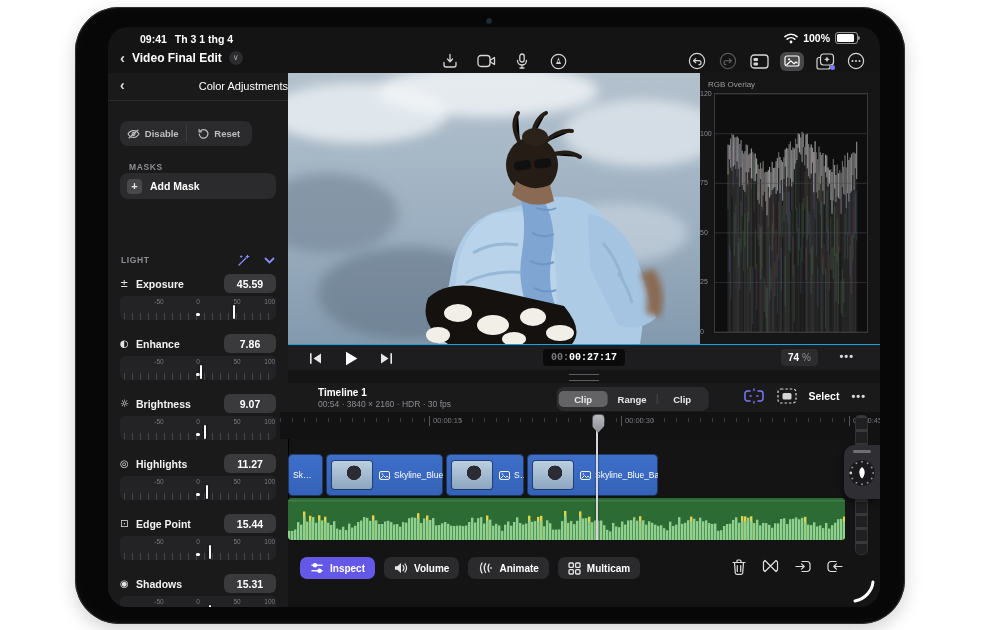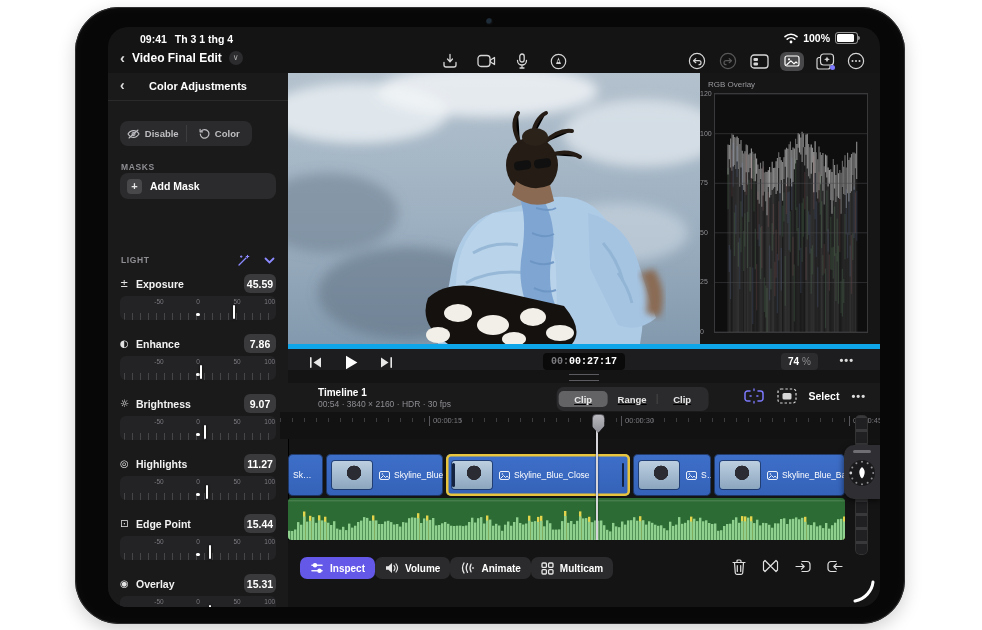--- a/index.html
+++ b/index.html
@@ -28,70 +28,70 @@
   .tb-right{position:absolute;right:14px;top:0;display:flex;gap:11px;align-items:center;height:24px;}
   .ticon{width:20px;height:20px;display:flex;align-items:center;justify-content:center;color:#d6d6d6;}
   .ticon svg{display:block;}
   .ticon.dim{opacity:.35;}
   .ticon.activebg{background:#48484a;border-radius:6px;width:24px;height:19px;}
   .badge-dot{position:absolute;margin-left:14px;margin-top:12px;width:5px;height:5px;border-radius:50%;background:#7d7aff;}
   
   .panel{position:absolute;left:0;top:46px;bottom:0;width:180px;background:#1a1a1b;border-right:1px solid #000;overflow:hidden;}
   .p-head{position:relative;height:27px;border-bottom:1px solid #2a2a2c;}
   .p-head .chev{position:absolute;left:12px;top:5px;font-size:14px;}
-  .p-title{position:absolute;left:0;right:0;top:7px;text-align:center;color:#fff;font-size:11px;font-weight:700;}
+  .p-title{position:absolute;left:0;right:0;top:7px;text-align:right;color:#fff;font-size:11px;font-weight:400;}
   .btn-duo{position:absolute;left:12px;top:48px;width:132px;height:25px;background:#2b2b2d;border-radius:8px;display:flex;}
   .btn-duo .half{flex:1;display:flex;align-items:center;justify-content:center;gap:5px;color:#bfbfc3;font-size:9.5px;font-weight:600;}
   .btn-duo .sep{width:1px;background:#3d3d40;margin:4px 0;}
   .p-sec{position:absolute;left:13px;color:#8e8e93;font-size:8.5px;font-weight:700;letter-spacing:.6px;}
   .btn-wide{position:absolute;left:12px;width:156px;height:26px;background:#2b2b2d;border-radius:8px;display:flex;align-items:center;color:#fff;font-size:10.5px;font-weight:600;}
   .plus-sq{width:15px;height:15px;background:#48484a;border-radius:4px;color:#e8e8e8;font-size:11px;display:flex;align-items:center;justify-content:center;margin:0 8px 0 7px;}
   .btn-enh{position:absolute;left:12px;top:135px;width:156px;height:26px;background:#26262e;border-radius:8px;display:flex;align-items:center;justify-content:center;gap:7px;color:#8c8aff;font-size:10.5px;font-weight:600;}
   .light-row{position:absolute;left:13px;right:13px;top:180px;height:14px;display:flex;align-items:center;}
   .light-row .spacer{flex:1;}
   #sliders{position:absolute;left:0;right:0;top:200px;}
   .srow{margin:0 12px 13px 12px;}
   .slab{display:flex;align-items:center;height:21px;margin-bottom:2px;}
   .sic{width:16px;color:#e3e3e3;font-size:10px;font-family:"DejaVu Sans",sans-serif;}
   .snm{color:#f2f2f2;font-size:10.5px;font-weight:600;flex:1;}
-  .sval{width:32px;height:19px;background:#3a3a3c;border-radius:6px;color:#fff;font-size:10.5px;font-weight:700;
+  .sval{width:52px;height:19px;background:#3a3a3c;border-radius:6px;color:#fff;font-size:10.5px;font-weight:700;
     display:flex;align-items:center;justify-content:center;}
   .sruler{position:relative;height:24px;background:#232325;border-radius:6px;
     background-image:repeating-linear-gradient(90deg,#454548 0 1px,transparent 1px 8px);
     background-size:100% 7px;background-position:4px bottom;background-repeat:no-repeat;}
   .smk{position:absolute;top:2px;transform:translateX(-50%);color:#7a7a80;font-size:6.5px;}
   .sdot{position:absolute;left:50%;bottom:4px;width:3.5px;height:3.5px;margin-left:-2px;border-radius:50%;background:#fff;}
   .sind{position:absolute;bottom:1px;width:2px;height:14px;margin-left:-1px;background:#fff;border-radius:1px;box-shadow:0 0 3px rgba(0,0,0,.8);}
   
   .preview{position:absolute;left:180px;top:46px;width:412px;height:271px;background:#333;overflow:hidden;}
   .preview svg{display:block;}
   
   .scope{position:absolute;left:592px;top:46px;right:0;height:271px;background:#161617;}
   .scope-title{position:absolute;left:8px;top:7px;color:#9a9a9e;font-size:8px;}
   .scope-box{position:absolute;left:14px;top:20px;width:152px;height:238px;background:#0e0e0f;border:1px solid #39393b;}
   .scope-tick{position:absolute;left:0;width:12px;text-align:left;color:#8e8e93;font-size:7px;transform:translateY(-50%);}
   
-  .transport{position:absolute;left:180px;right:0;top:317px;height:26px;background:#1d1d1f;border-top:5px solid #0ea5e9;}
+  .transport{position:absolute;left:180px;right:0;top:317px;height:26px;background:#1d1d1f;border-top:1px solid #0ea5e9;}
   .tr-left{position:absolute;left:18px;top:0;height:26px;display:flex;align-items:center;gap:15px;}
   .timecode{position:absolute;left:50%;top:4px;transform:translateX(-50%);background:#0a0a0a;border-radius:4px;height:17px;
     padding:0 8px;display:flex;align-items:center;font-family:"Liberation Mono",monospace;font-size:10px;font-weight:700;color:#fff;}
   .timecode .dim{color:#7c7c80;}
   .zoom-btn{position:absolute;right:62px;top:4px;height:17px;background:#2c2c2e;border-radius:4px;padding:0 7px;
     display:flex;align-items:center;gap:3px;color:#fff;font-size:10px;font-weight:700;}
   .zoom-btn .dim{color:#8e8e93;font-weight:400;}
   .more-dots{position:absolute;right:26px;top:5px;color:#ddd;font-size:11px;letter-spacing:1px;font-weight:700;}
   
   .divider{position:absolute;left:180px;right:0;top:343px;height:13px;background:#141415;}
   .grip{position:absolute;left:50%;top:4px;transform:translateX(-50%);width:30px;height:5px;
     border-top:1.5px solid #5c5c60;border-bottom:1.5px solid #5c5c60;}
   
   .tl-header{position:absolute;left:180px;right:0;top:356px;height:29px;background:#1a1a1b;border-bottom:1px solid #000;}
   .tlh-name{position:absolute;left:30px;top:4px;color:#fff;font-size:10px;font-weight:700;}
   .tlh-specs{position:absolute;left:30px;top:16px;color:#8e8e93;font-size:8.5px;}
-  .seg{position:absolute;left:50%;transform:translateX(-18%);top:4px;height:20px;background:#2b2b2d;border-radius:7px;display:flex;align-items:center;padding:2px;text-decoration:underline;}
+  .seg{position:absolute;left:50%;transform:translateX(-18%);top:4px;height:20px;background:#2b2b2d;border-radius:7px;display:flex;align-items:center;padding:2px;}
   .seg .opt{width:49px;height:16px;border-radius:5px;color:#e8e8e8;font-size:9.5px;font-weight:600;display:flex;align-items:center;justify-content:center;}
   .seg .opt.on{background:#636366;}
   .seg .vsep{width:1px;height:10px;background:#48484a;}
   .tlh-right{position:absolute;right:14px;top:5px;display:flex;align-items:center;gap:12px;}
   .tlh-right .sel-label{color:#fff;font-size:10.5px;font-weight:600;}
   
   .tl-ruler{position:absolute;left:172px;right:0;top:385px;height:27px;background:#121213;
     background-image:repeating-linear-gradient(90deg,#3d3d40 0 1px,transparent 1px 12px);
     background-size:100% 4px;background-position:0 6px;background-repeat:no-repeat;}
   .rlab{position:absolute;top:4px;color:#77777c;font-size:7.5px;padding-left:3px;border-left:1px solid #55555a;height:10px;line-height:10px;}
@@ -108,21 +108,21 @@
   .clip.sel .handle{position:absolute;top:9px;bottom:9px;width:2.5px;background:#14233f;border-radius:2px;}
   .clip.sel .handle.l{left:6px;} .clip.sel .handle.r{right:6px;}
   .tl-audio{position:absolute;left:180px;top:471px;width:557px;height:42px;border-radius:4px;overflow:hidden;background:#2c6b33;box-shadow:inset 0 0 0 1px rgba(0,0,0,.5);}
   
   .playhead{position:absolute;left:489px;top:386px;width:0;z-index:30;}
   .ph-pin{position:absolute;left:-5.5px;top:1px;width:11px;height:17px;background:linear-gradient(#b9b9bf,#8e8e96);
     border:1px solid #55555a;border-radius:4px 4px 3px 3px;clip-path:polygon(0 0,100% 0,100% 62%,50% 100%,0 62%);}
   .ph-line{position:absolute;left:-0.75px;top:14px;width:1.5px;height:113px;background:#d6d6da;box-shadow:0 0 2px rgba(0,0,0,.7);}
   
   .tl-bottom{position:absolute;left:180px;right:0;top:513px;bottom:0;background:#141415;}
-  .bb-left{position:absolute;left:12px;top:17px;display:flex;}
+  .bb-left{position:absolute;left:12px;top:17px;display:flex;gap:9px;}
   .bbtn{height:22px;background:#2b2b2d;border-radius:7px;display:flex;align-items:center;gap:6px;padding:0 10px;
     color:#fff;font-size:10px;font-weight:600;}
   .bbtn.primary{background:#6458e8;}
   .bb-right{position:absolute;right:36px;top:17px;display:flex;gap:13px;align-items:center;}
   .bicon{width:19px;height:19px;display:flex;align-items:center;justify-content:center;color:#e0e0e0;}
   
   .scrollbar{position:absolute;right:12px;top:388px;width:13px;height:140px;border-radius:5px;background:#202022;
     background-image:repeating-linear-gradient(180deg,#39393c 0 3px,#202022 3px 14px);box-shadow:inset 0 0 0 1px #333;z-index:20;}
   .jog{position:absolute;left:736px;top:418px;width:36px;height:54px;background:#2f2f33;border-radius:10px 0 0 10px;z-index:40;
     box-shadow:0 2px 6px rgba(0,0,0,.6);}
@@ -252,24 +252,24 @@
                 <path d="M2 9 11 1" stroke-linecap="round"></path>
               </svg>
           <span>Disable</span>
         </div>
         <div class="sep"></div>
         <div class="half">
           <svg width="11" height="11" viewBox="0 0 11 11" fill="none" stroke="#bfbfc3" stroke-width="1.2">
                 <path d="M2.2 3.2A4.3 4.3 0 1 1 1.3 6" stroke-linecap="round"></path>
                 <path d="M1.1 1.4v2.4h2.4" stroke-linecap="round" stroke-linejoin="round"></path>
               </svg>
-          <span>Color</span>
+          <span>Reset</span>
         </div>
       </div>
-      <div class="p-sec" style="top:89px;">MASKS</div>
+      <div class="p-sec" style="top:89px;margin-left:8px;">MASKS</div>
       <div class="btn-wide" style="top:100px;">
         <span class="plus-sq">+</span>
         <span>Add Mask</span>
       </div>
       <div class="light-row">
         <span class="p-sec" style="position:static;">LIGHT</span>
         <span class="spacer"></span>
         <svg width="13" height="13" viewBox="0 0 13 13" fill="none" stroke="#8c8aff" stroke-width="1.3" stroke-linecap="round" style="margin-right:14px;">
               <path d="M2 11 9 4"></path>
               <path d="M10.5 1.2v2.6M9.2 2.5h2.6" stroke-width="1.1"></path>
@@ -351,21 +351,21 @@
                 <span class="smk" style="left:50%">0</span>
                 <span class="smk" style="left:75%">50</span>
                 <span class="smk" style="left:96%">100</span>
                 <i class="sdot"></i>
                 <i class="sind" style="left:57.7%"></i>
               </div>
             </div>
             <div class="srow">
               <div class="slab">
                 <span class="sic">◉</span>
-                <span class="snm">Overlay</span>
+                <span class="snm">Shadows</span>
                 <span class="sval">15.31</span>
               </div>
               <div class="sruler">
                 <span class="smk" style="left:25%">-50</span>
                 <span class="smk" style="left:50%">0</span>
                 <span class="smk" style="left:75%">50</span>
                 <span class="smk" style="left:96%">100</span>
                 <i class="sind" style="left:57.7%"></i>
               </div>
             </div>
@@ -833,31 +833,20 @@
           </div>
           <div class="clip" style="width:117px">
             <div class="thumb"></div>
             <svg class="cic" width="11" height="9" viewBox="0 0 11 9" fill="none" stroke="#fff" stroke-width="1">
               <rect x="0.5" y="0.5" width="10" height="8" rx="1.5"></rect>
               <circle cx="3.4" cy="3" r="0.8" fill="#fff" stroke="none"></circle>
               <path d="M1.5 7.5 4.5 4.5l2 2 1.5-1.3 1.5 1.3"></path>
             </svg>
             <span class="clbl">Skyline_Blue_Wide</span>
           </div>
-          <div class="clip sel" style="width:184px">
-            <div class="thumb"></div>
-            <svg class="cic" width="11" height="9" viewBox="0 0 11 9" fill="none" stroke="#fff" stroke-width="1">
-              <rect x="0.5" y="0.5" width="10" height="8" rx="1.5"></rect>
-              <circle cx="3.4" cy="3" r="0.8" fill="#fff" stroke="none"></circle>
-              <path d="M1.5 7.5 4.5 4.5l2 2 1.5-1.3 1.5 1.3"></path>
-            </svg>
-            <span class="clbl">Skyline_Blue_Close</span>
-            <i class="handle l"></i>
-            <i class="handle r"></i>
-          </div>
           <div class="clip" style="width:78px">
             <div class="thumb"></div>
             <svg class="cic" width="11" height="9" viewBox="0 0 11 9" fill="none" stroke="#fff" stroke-width="1">
               <rect x="0.5" y="0.5" width="10" height="8" rx="1.5"></rect>
               <circle cx="3.4" cy="3" r="0.8" fill="#fff" stroke="none"></circle>
               <path d="M1.5 7.5 4.5 4.5l2 2 1.5-1.3 1.5 1.3"></path>
             </svg>
             <span class="clbl">S…</span>
           </div>
           <div class="clip" style="width:131px">

